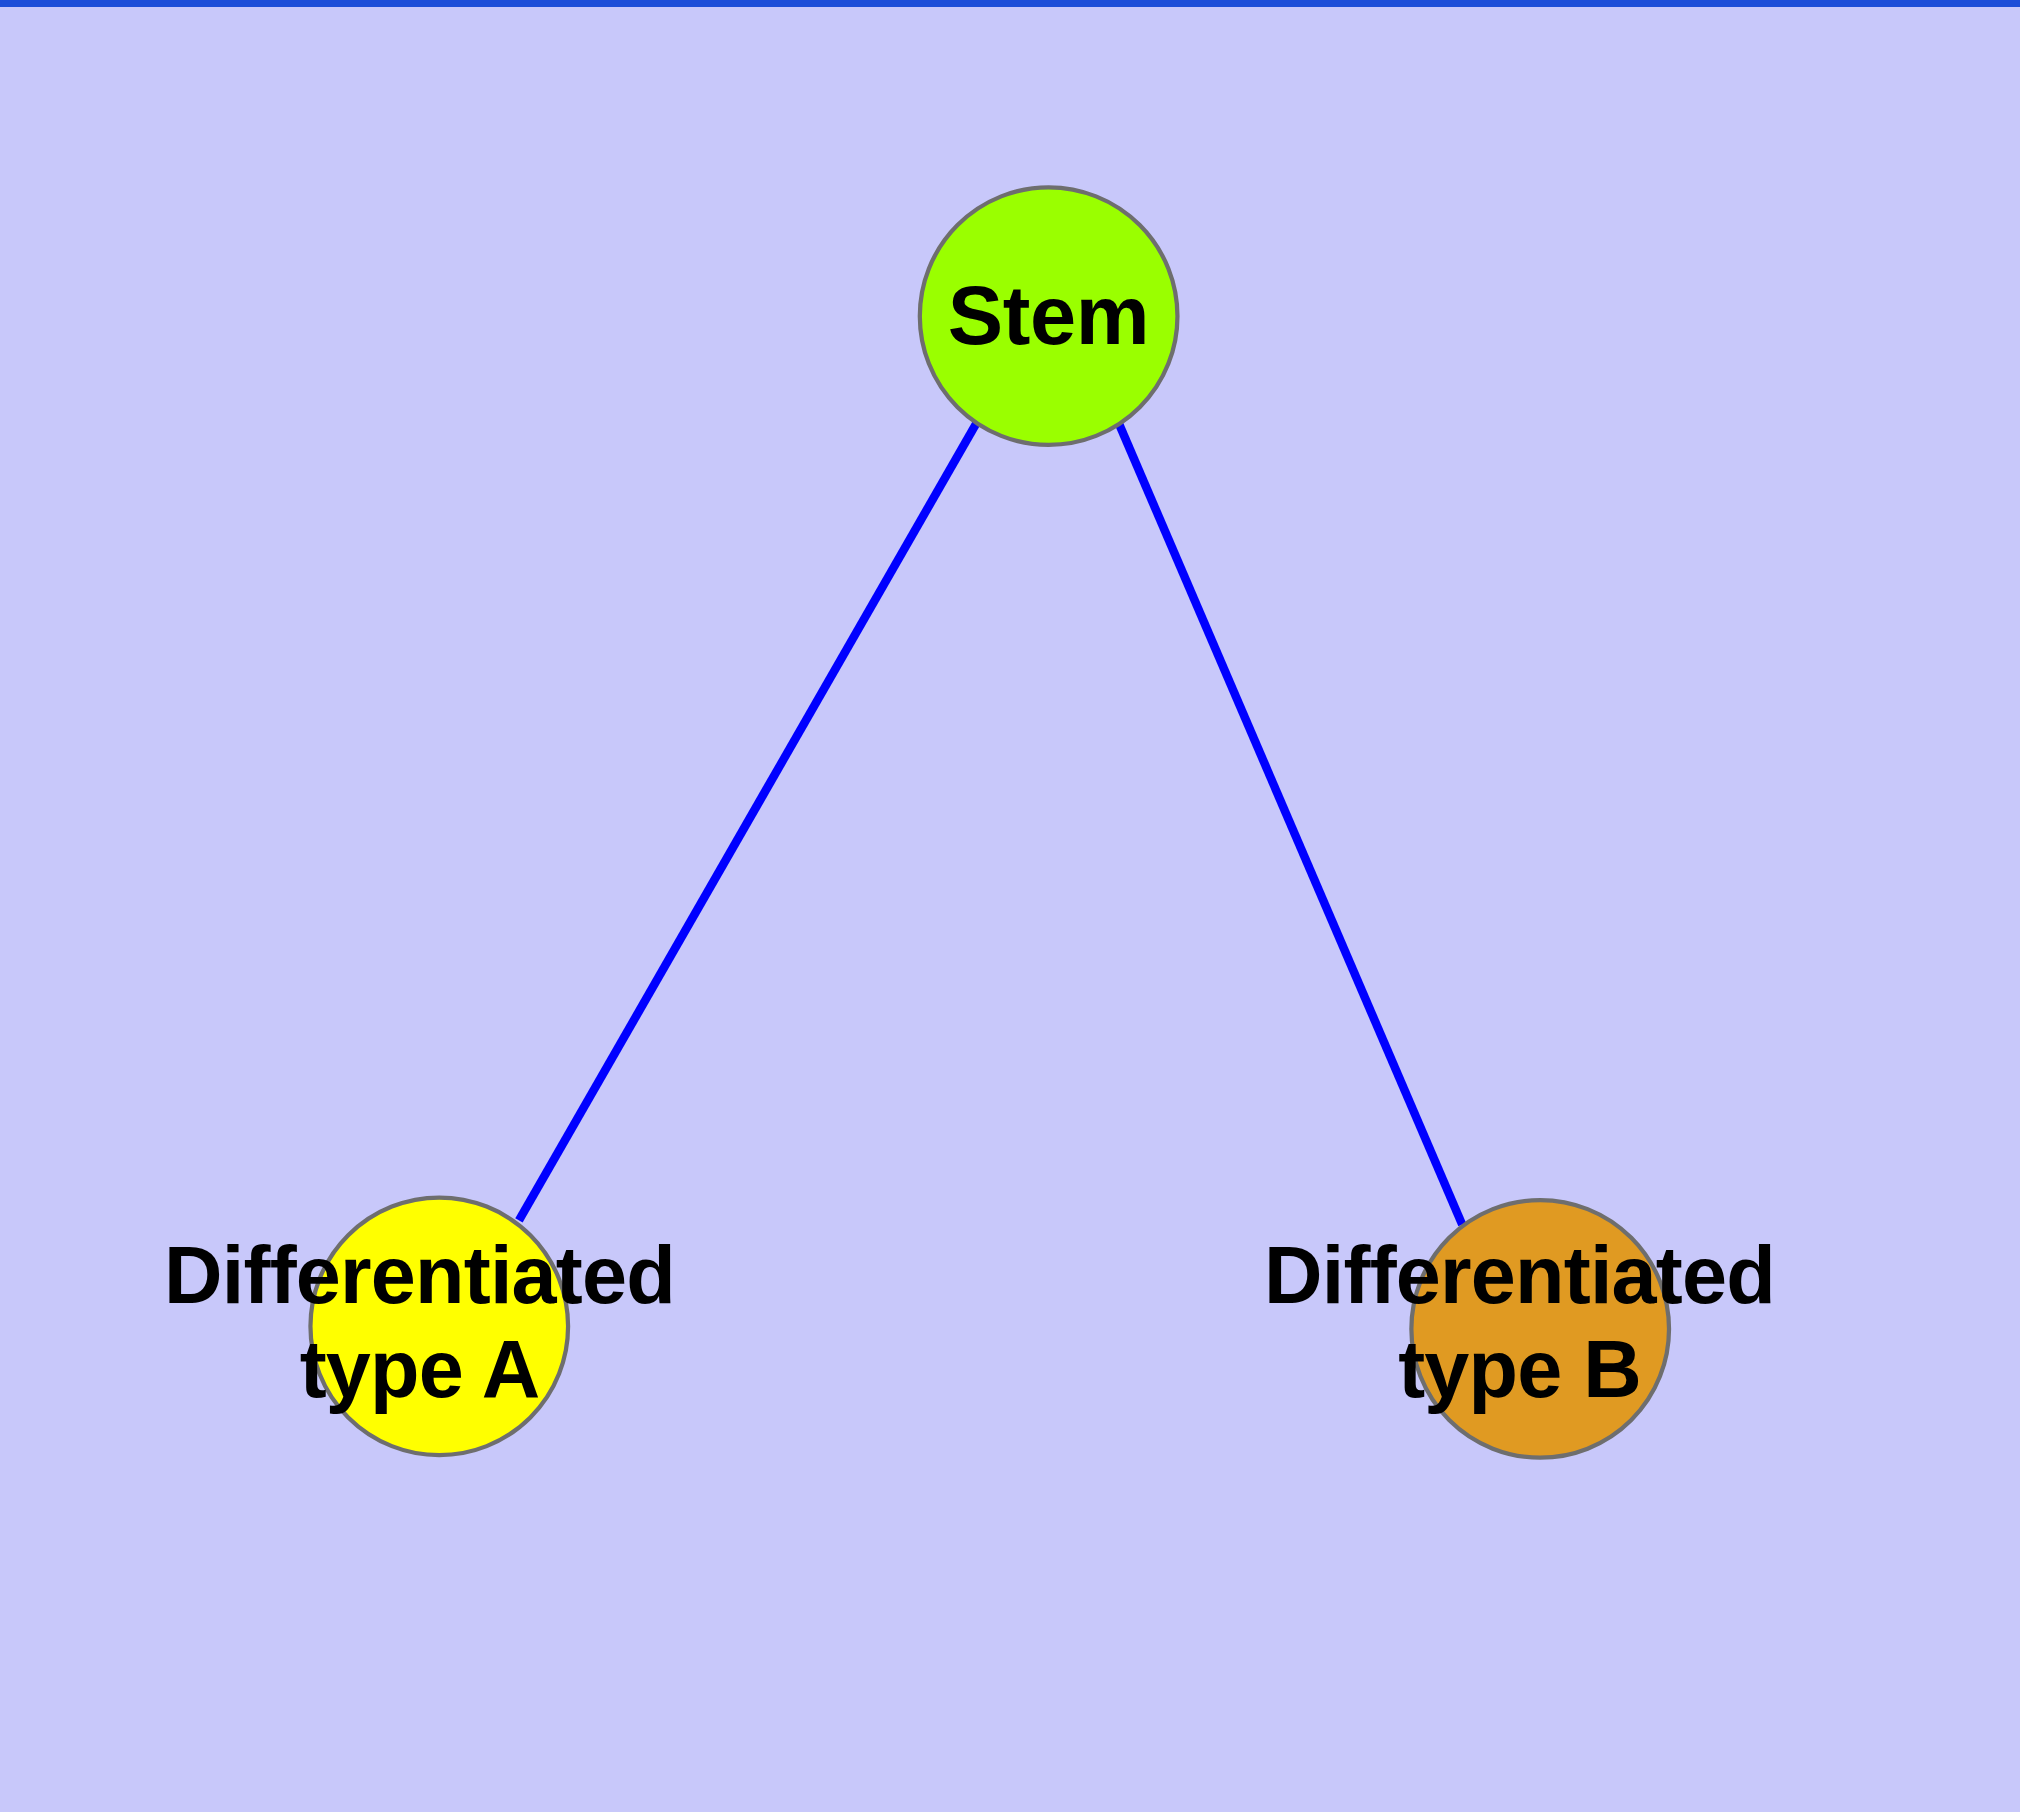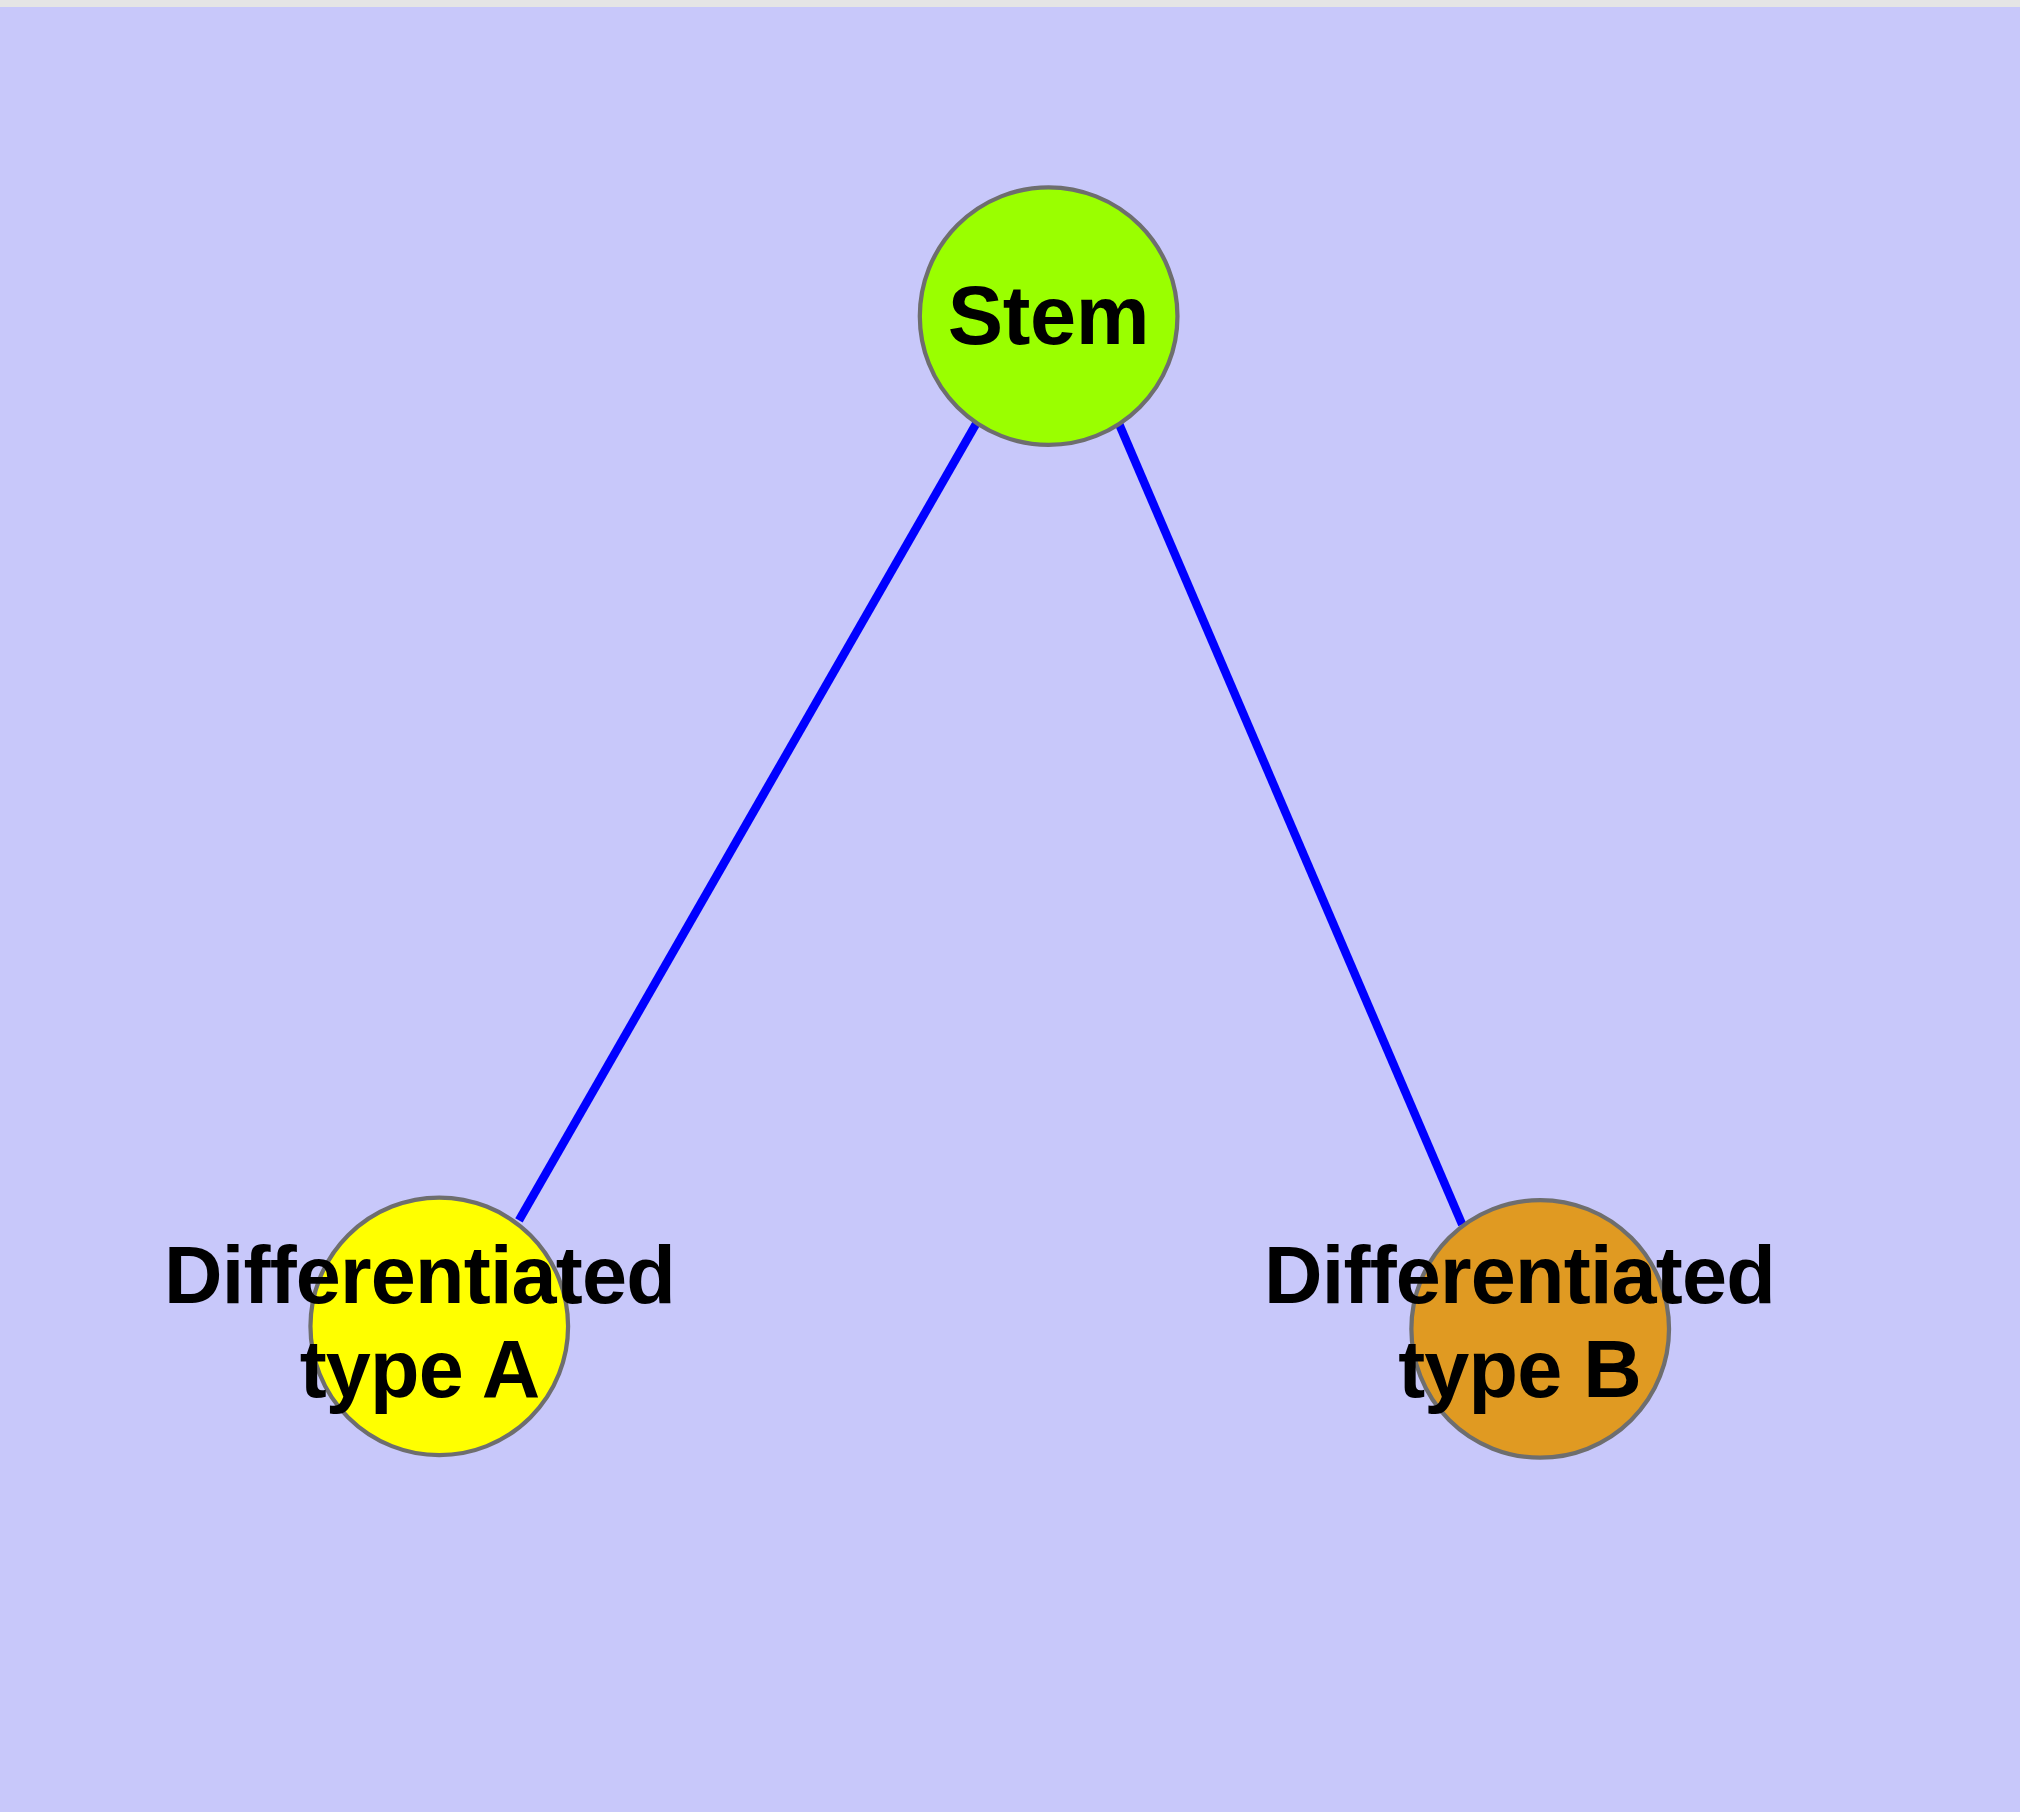--- a/index.html
+++ b/index.html
@@ -45,21 +45,21 @@
     letter-spacing: -0.4px;
   }
   .label-leaf {
     font-size: 81px;
     letter-spacing: -0.8px;
   }
 </style>
 </head>
 <body>
 
-<div id="canvas" style="width: 2021px; height: 1812px; background: #e5e5e5;">
+<div id="canvas" style="width: 2021px; height: 1812px; background: #1d4ed8;">
 
   <div id="plot-bg" style="background: rgb(200, 200, 250); width: 2021px;"></div>
 
   <svg id="graph" viewBox="0 0 2384 2138" xmlns="http://www.w3.org/2000/svg">
 
     <line class="edge" id="edge0" stroke="#0000ff" stroke-width="10" stroke-linecap="butt" x1="1152" y1="499" x2="612" y2="1440"></line>
     <line class="edge" id="edge1" stroke="#0000ff" stroke-width="10" stroke-linecap="butt" x1="1320" y1="500" x2="1725" y2="1445"></line>
 
     <circle class="node" id="node0" stroke="#6e6e6e" stroke-width="5" cx="1237" cy="373" r="152" fill="#9aff00"></circle>
     <circle class="node" id="node1" stroke="#6e6e6e" stroke-width="5" cx="518" cy="1565" r="152" fill="#ffff00"></circle>

